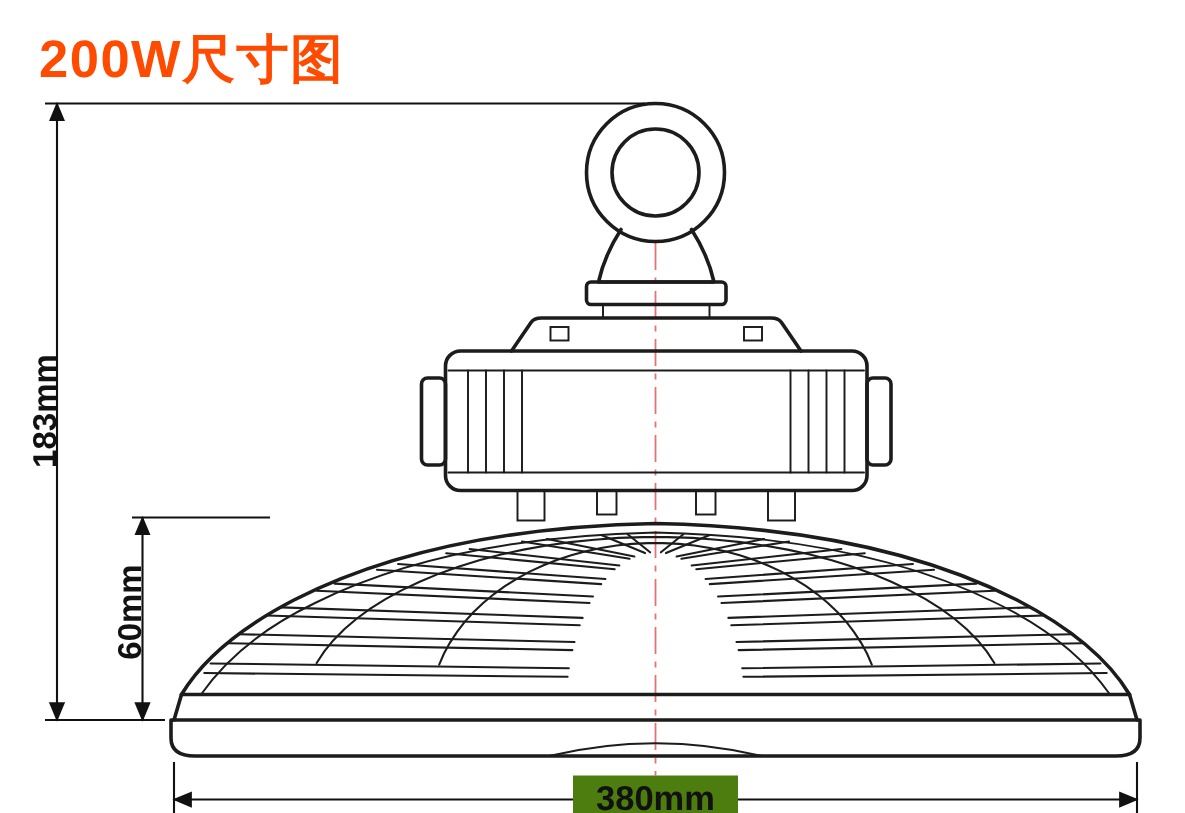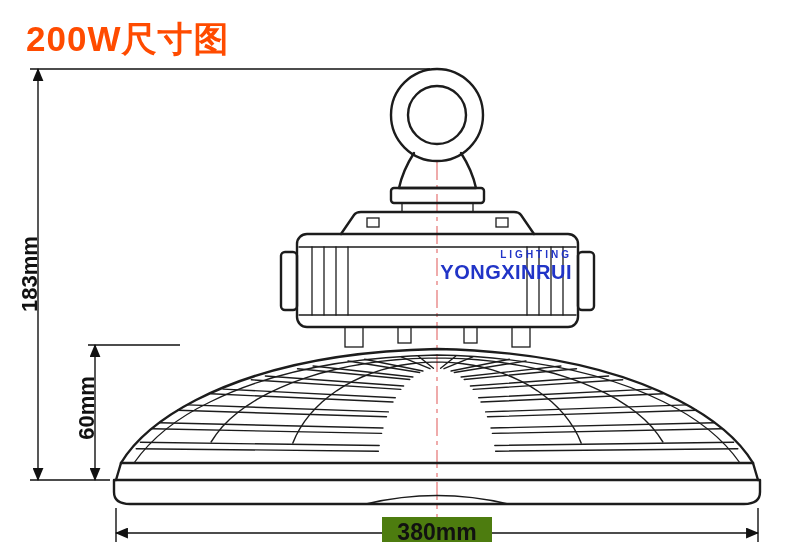--- a/index.html
+++ b/index.html
@@ -153,17 +153,13 @@
       <line class="dimline" x1="116" y1="521" x2="758" y2="521" marker-start="url(#arrow)" marker-end="url(#arrow)"></line>
     </g>
   </svg>
 
   <div class="title">200W尺寸图</div>
 
   <div class="dim dim-height">183mm</div>
   <div class="dim dim-fin">60mm</div>
   <div class="dim dim-width">380mm</div>
 
-  <div class="brand">
-    <div class="brand-tagline">LIGHTING</div>
-    <div class="brand-name">YONGXINRUI</div>
-  </div>
 </div>
 
 </body></html>

